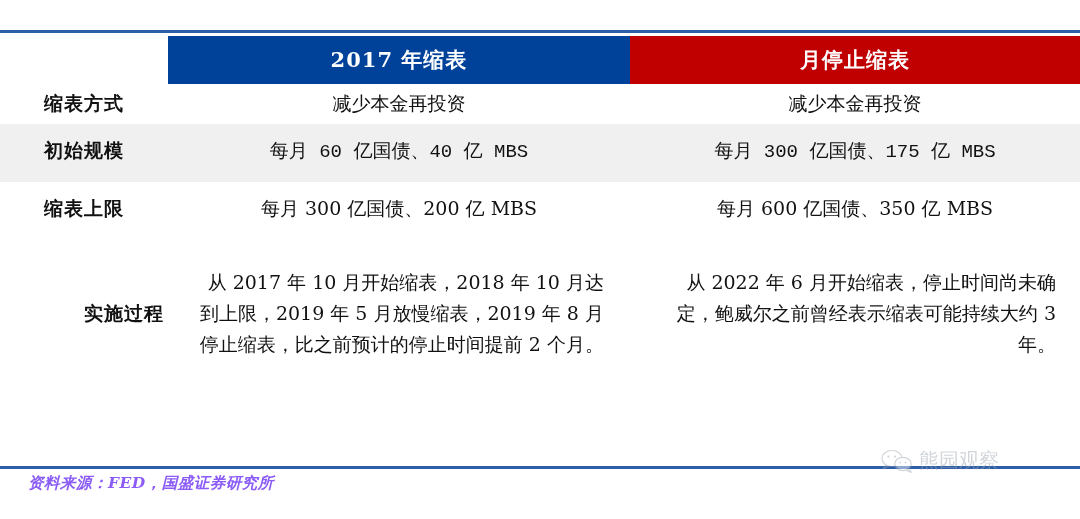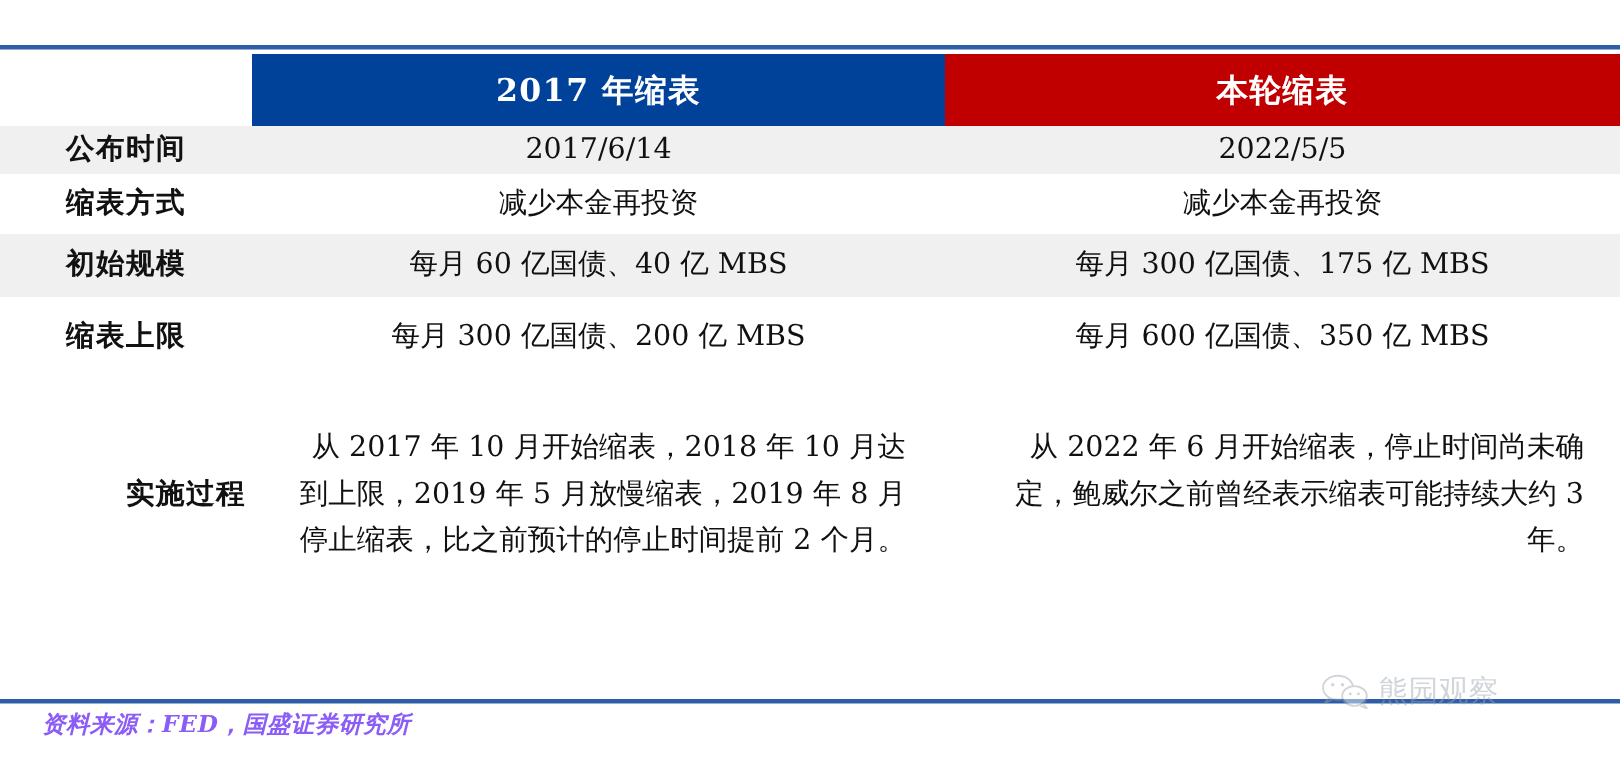--- a/index.html
+++ b/index.html
@@ -75,21 +75,21 @@
   tbody td.label{
     font-weight:bold;
     font-size:19px;
     letter-spacing:1px;
   }
   tr.shade td{background:#F0F0F0;}
   tr.plain td{background:#ffffff;}
 
   tr.r-time td{height:32px;}
   tr.r-way  td{height:40px;}
-  tr.r-init td{height:42px;}
+  tr.r-init td{height:58px;font-family:Liberation Mono, monospace;}
   tr.r-cap  td{height:54px;}
   tr.r-pace td{height:42px;}
   tr.r-proc td{height:155px;text-align:right;}
 
   td.proc-text{
     line-height:1.62;
     padding-left:14px;padding-right:14px;
   }
   td.proc-text.left-col{padding-left:26px;padding-right:26px;}
   td.proc-text.right-col{padding-left:36px;padding-right:24px;}
@@ -136,30 +136,25 @@
   <table class="tbl">
     <colgroup>
         <col class="c0">
         <col class="c1">
         <col class="c2">
       </colgroup>
     <thead>
       <tr>
         <th class="blank"></th>
         <th class="blue">2017 年缩表</th>
-        <th class="red">本轮缩表</th>
+        <th class="red">月停止缩表</th>
       </tr>
     </thead>
     <tbody>
 
-      <tr class="shade r-time">
-        <td class="label">公布时间</td>
-        <td>2017/6/14</td>
-        <td>2022/5/5</td>
-      </tr>
 
       <tr class="plain r-way">
         <td class="label">缩表方式</td>
         <td>减少本金再投资</td>
         <td>减少本金再投资</td>
       </tr>
 
       <tr class="shade r-init">
         <td class="label">初始规模</td>
         <td>每月 60 亿国债、40 亿 MBS</td>

